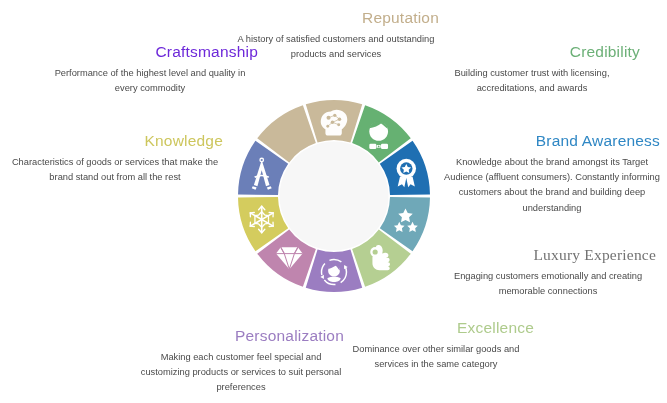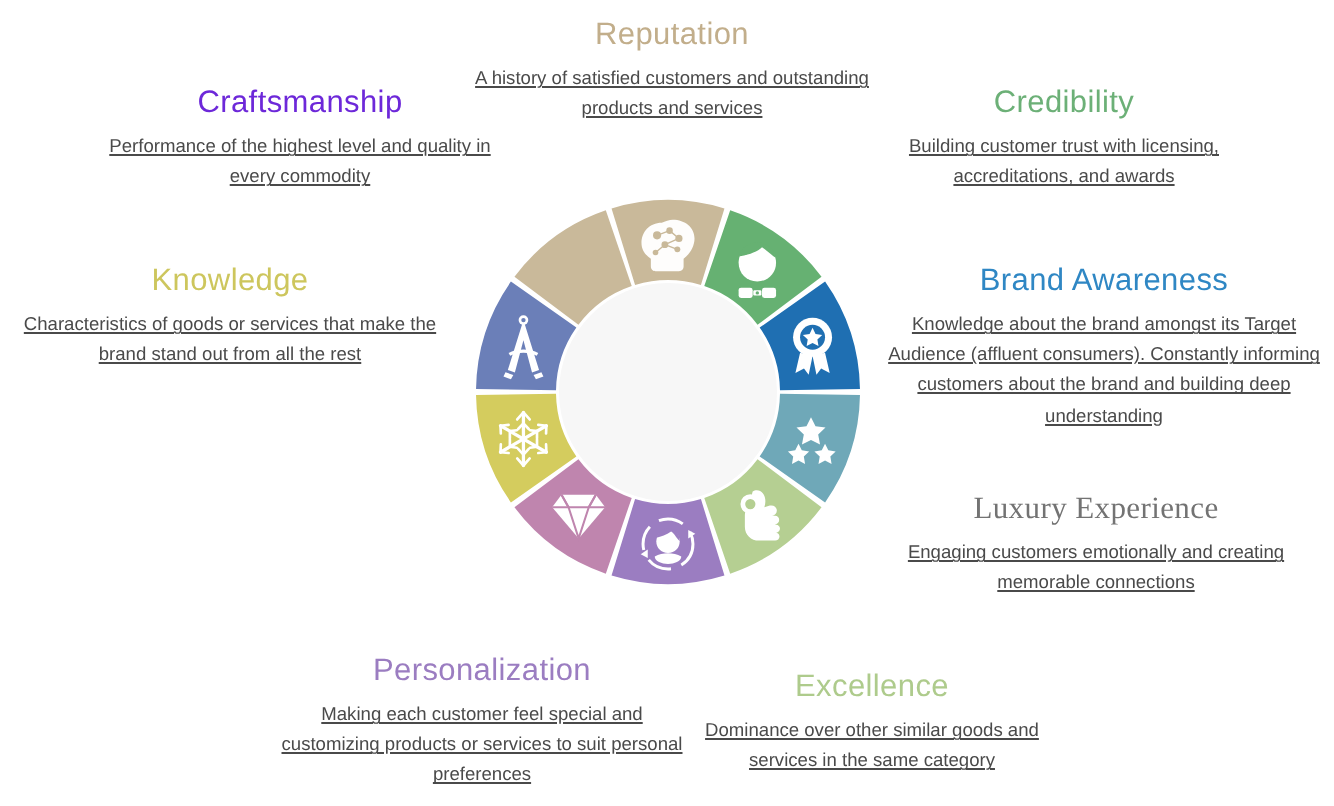--- a/index.html
+++ b/index.html
@@ -26,39 +26,39 @@
     text-align: center;
     box-sizing: border-box;
   }
   .label-title {
     font-size: 15.5px;
     font-weight: 400;
     letter-spacing: 0.2px;
     line-height: 1.25;
     margin: 0 0 5px 0;
     white-space: nowrap;
+    text-align: right;
   }
   .label-desc {
     font-size: 9.3px;
     color: #4a4a4a;
     line-height: 1.62;
     margin: 0;
     font-weight: 400;
-    text-decoration: underline;
   }
   
   .lbl-reputation      { left: 233px; top: 8px;   width: 206px; }
   .lbl-craftsmanship   { left: 42px;  top: 42px;  width: 216px; }
   .lbl-credibility     { left: 424px; top: 42px;  width: 216px; }
   .lbl-uniqueness      { left: 7px;   top: 131px; width: 216px; }
   .lbl-brandawareness  { left: 444px; top: 131px; width: 216px; }
   .lbl-expensiveness   { left: 27px;  top: 245px; width: 206px; }
   .lbl-luxury          { left: 440px; top: 245px; width: 216px; }
   .lbl-personalization { left: 138px; top: 326px; width: 206px; }
-  .lbl-excellence      { left: 338px; top: 334px; width: 196px; }
+  .lbl-excellence      { left: 338px; top: 318px; width: 196px; }
 
   .wheel-wrap {
     position: absolute;
     left: 233px;
     top: 95px;
     width: 202px;
     height: 202px;
   }
   .wheel-svg { display: block; width: 202px; height: 202px; }
 </style>

